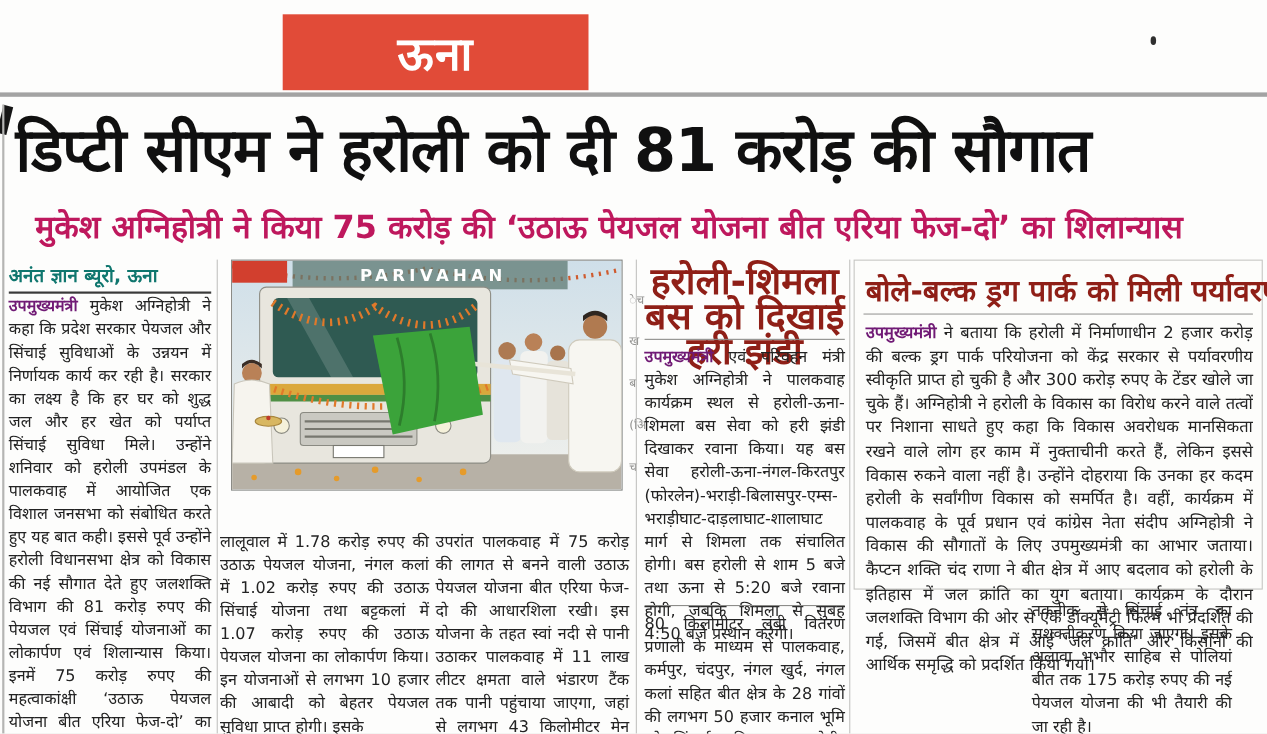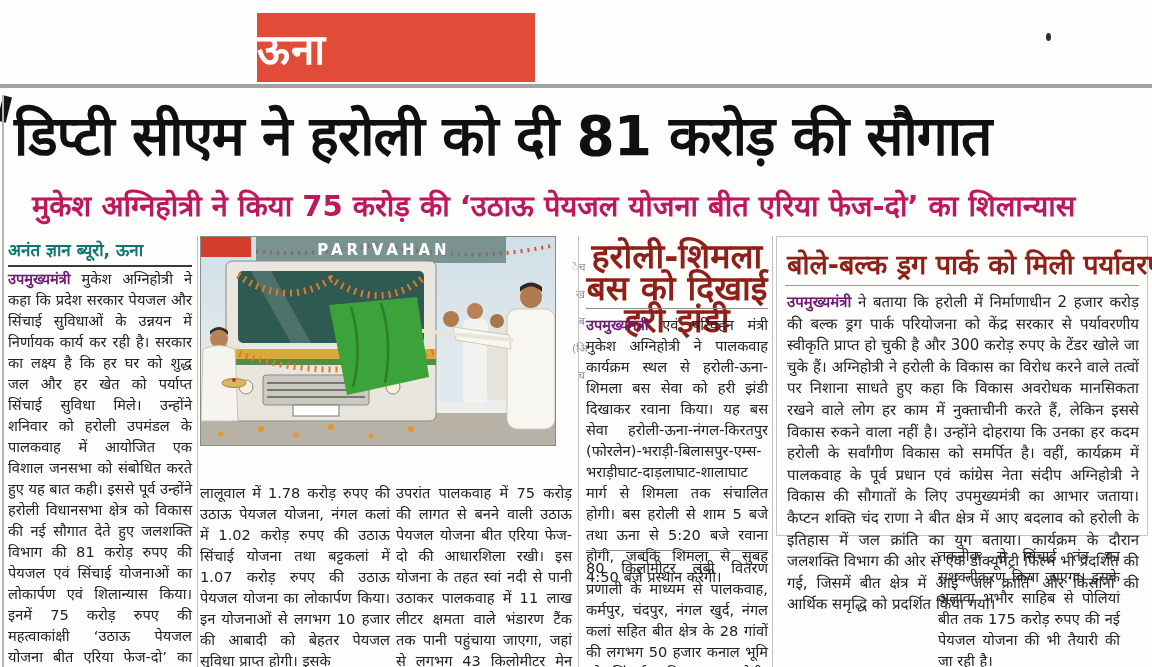--- a/index.html
+++ b/index.html
@@ -5,21 +5,21 @@
   html,body{margin:0;padding:0;background:#e8e8e6;}
   .page{
     position:relative;width:1152px;height:667px;margin:0 auto;
     background:#fdfdfc;overflow:hidden;
     font-family:"DejaVu Sans",sans-serif;color:#1c1c1c;
   }
   .abs{position:absolute;}
   
   .section-banner{
     left:257px;top:13px;width:278px;height:69px;background:#e14b38;
-    display:flex;align-items:center;
+    display:flex;align-items:center;justify-content:center;
   }
   .section-banner-label{
     color:#ffffff;font-size:42px;font-weight:800;letter-spacing:1px;
   }
   .top-rule{left:0;top:84px;width:1152px;height:4px;background:#a3a3a3;}
   .ink-dot{left:1046px;top:33px;width:5px;height:8px;border-radius:50%;background:#2f2f2f;}
   .corner-fragment{left:0;top:96px;width:9px;height:26px;background:#151515;transform:rotate(14deg);}
   .left-border{left:2px;top:95px;width:2px;height:572px;background:#b5b5b3;}
   
   .main-headline{
@@ -43,29 +43,29 @@
   .byline{
     left:8px;top:238px;width:184px;font-size:17px;font-weight:700;color:#0f766e;
     padding-bottom:4px;border-bottom:2px solid #3a3a3a;
   }
   .col1{left:8px;top:268px;width:184px;height:399px;}
   .col2{left:200px;top:482px;width:190px;height:185px;}
   .col3{left:396px;top:482px;width:176px;height:185px;}
   .lead-bold{font-weight:800;color:#701a75;}
   
   .news-photo{
-    left:200px;top:236px;width:356px;height:210px;border:1px solid #8b8b86;
+    left:210px;top:236px;width:356px;height:210px;border:1px solid #8b8b86;
     box-sizing:border-box;background:#dfe7ec;
   }
   .photo-caption{
     left:200px;top:451px;width:370px;font-size:15.2px;font-weight:700;color:#101010;
   }
   .gutter-fragments{
-    left:572px;top:254px;width:13px;font-size:11px;line-height:27px;color:#6d6d6b;
-    word-break:break-all;opacity:.75;text-align:right;
+    left:572px;top:254px;width:13px;font-size:11px;line-height:38px;color:#6d6d6b;
+    word-break:break-all;opacity:.75;
   }
   
   .bus-headline{
     left:586px;top:240px;width:182px;text-align:center;
     font-size:34px;line-height:32px;font-weight:700;color:#8f1f17;
   }
   .bus-headline-rule{left:586px;top:308px;width:182px;height:1px;background:#8d8d8a;}
   .bus-para1{left:586px;top:314px;width:182px;height:232px;}
   .bus-divider{left:586px;top:550px;width:182px;height:1px;background:#8d8d8a;}
   .bus-para2{left:586px;top:557px;width:182px;height:110px;}

